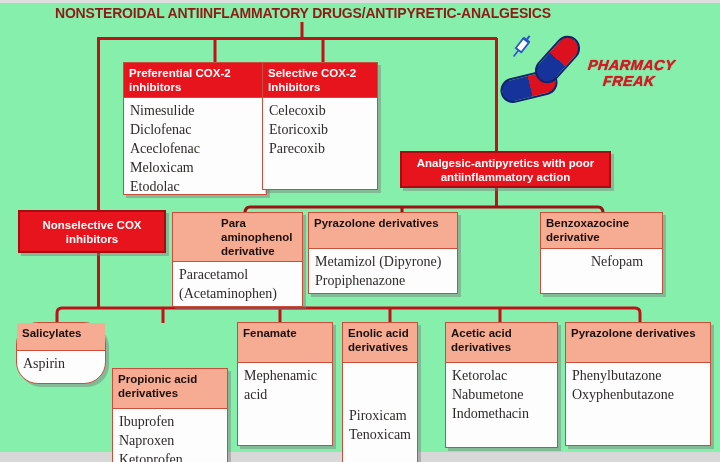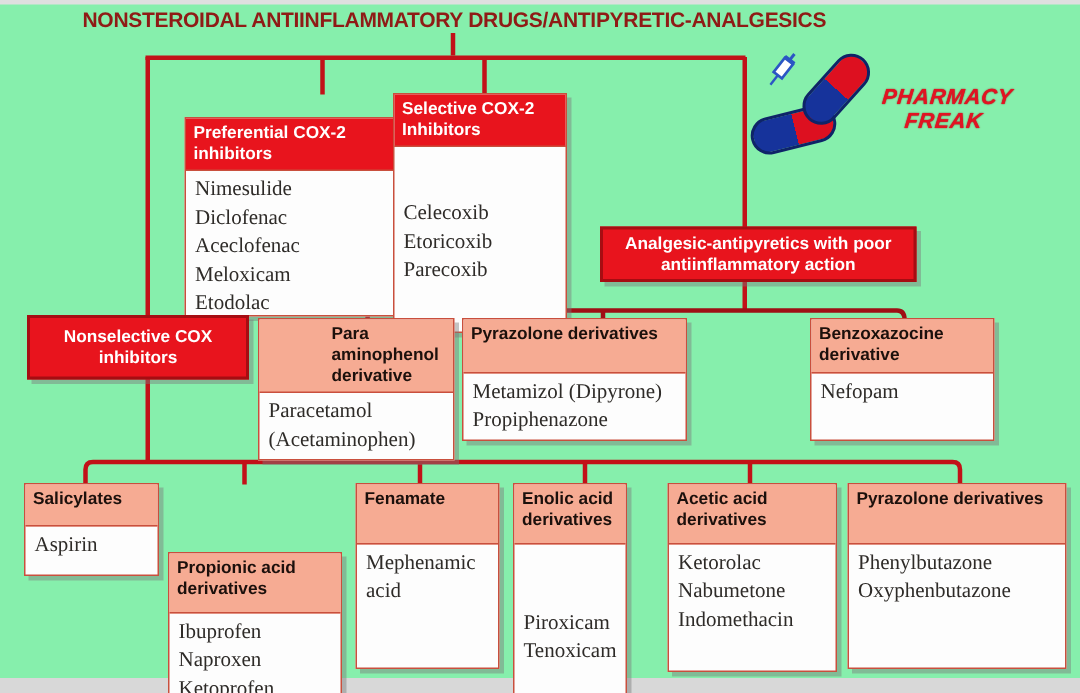--- a/index.html
+++ b/index.html
@@ -70,34 +70,34 @@
         <rect x="11.5" y="7" width="7" height="12" fill="#FFFFFF" stroke="#2B56C4" stroke-width="1.8"></rect>
         <line x1="15" y1="19" x2="15" y2="27" stroke="#2B56C4" stroke-width="1.6"></line>
       </g>
     </svg>
     <div class="pill" id="pill-a"></div>
     <div class="pill" id="pill-b"></div>
     <div class="brand" id="brand1">PHARMACY</div>
     <div class="brand" id="brand2">FREAK</div>
   </div>
 
-  <div class="box" style="left:123px;top:78px;width:144px;">
+  <div class="box" style="left:123px;top:62px;width:144px;">
     <div class="hdr red">Preferential COX-2 inhibitors</div>
     <div class="body" style="height:96px;">
         <div>Nimesulide</div>
         <div>Diclofenac</div>
         <div>Aceclofenac</div>
         <div>Meloxicam</div>
         <div>Etodolac</div>
       </div>
   </div>
 
   <div class="box" style="left:262px;top:62px;width:116px;">
     <div class="hdr red">Selective COX-2 Inhibitors</div>
-    <div class="body" style="height:91px;margin-top:32px;">
+    <div class="body" style="height:91px;">
         <div>Celecoxib</div>
         <div>Etoricoxib</div>
         <div>Parecoxib</div>
       </div>
   </div>
 
   <div class="redbox" style="left:400px;top:151px;width:211px;height:37px;">
     <span>Analgesic-antipyretics with poor antiinflammatory action</span>
   </div>
 
@@ -115,26 +115,26 @@
   <div class="box" style="left:308px;top:212px;width:150px;">
     <div class="hdr pink" style="min-height:36px;">Pyrazolone derivatives</div>
     <div class="body" style="height:44px;">
         <div>Metamizol (Dipyrone)</div>
         <div>Propiphenazone</div>
       </div>
   </div>
 
   <div class="box" style="left:540px;top:212px;width:123px;">
     <div class="hdr pink" style="min-height:36px;">Benzoxazocine derivative</div>
-    <div class="body" style="height:44px;">
+    <div class="body" style="height:44px;margin-left:44px;">
         <div>Nefopam</div>
       </div>
   </div>
 
-  <div class="box" style="left:16px;top:322px;width:90px;">
+  <div class="box" style="left:16px;top:322px;width:90px;border-radius:22px;">
     <div class="hdr pink" style="min-height:28px;">Salicylates</div>
     <div class="body" style="height:32px;">
         <div>Aspirin</div>
       </div>
   </div>
 
   <div class="box" style="left:112px;top:322px;width:116px;margin-top:46px;">
     <div class="hdr pink" style="min-height:40px;">Propionic acid derivatives</div>
     <div class="body" style="height:84px;">
         <div>Ibuprofen</div>

